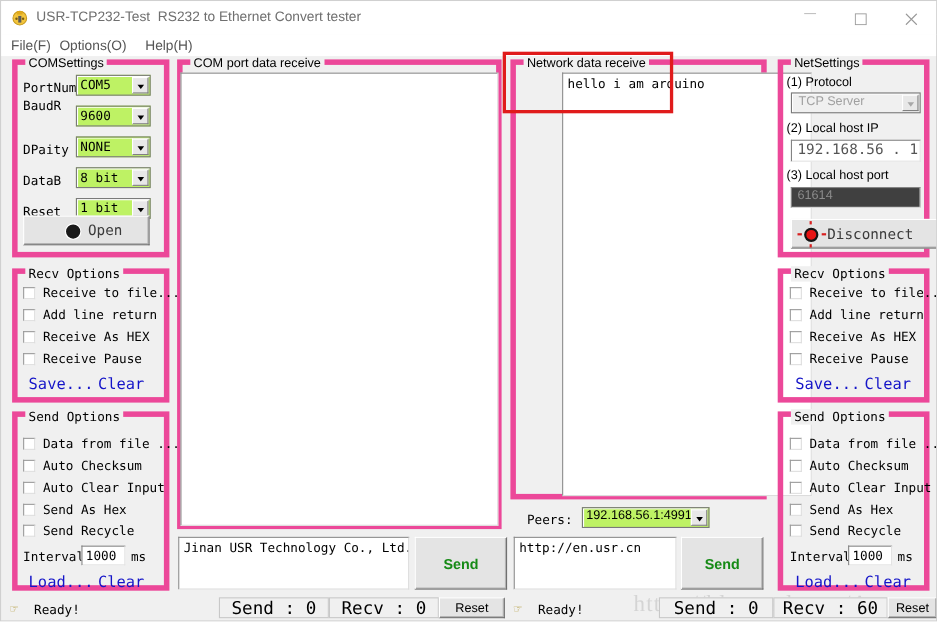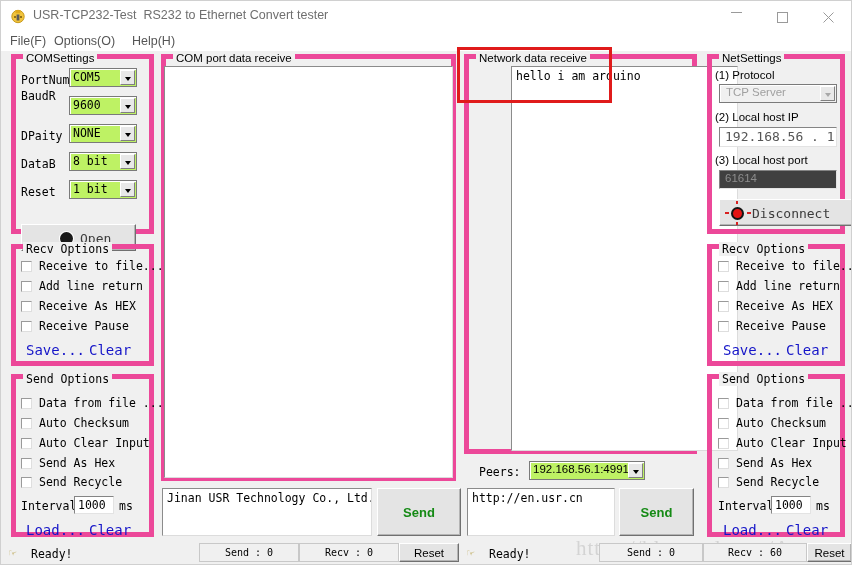--- a/index.html
+++ b/index.html
@@ -225,21 +225,21 @@
     left: 4px; top: 2px;
     font-size: 11.5px;
     color: #000;
     white-space: pre;
   }
   .stat-cell {
     position: absolute;
     box-sizing: border-box;
     border: 1px solid #c8c8c8;
     background: #f0f0f0;
-    font-size: 10px;
+    font-size: 16px;
     color: #000;
     text-align: center;
     line-height: 17px;
     white-space: pre;
   }
   .stat-ready {
     position: absolute;
     font-size: 11.5px;
     color: #000;
     white-space: pre;
@@ -358,21 +358,21 @@
     <div class="cval">8 bit</div>
     <div class="arrow"></div>
   </div>
 
   <div class="lbl" style="left:20px; top:184px;">Reset</div>
   <div class="combo" style="left:68px; top:179px; width:68px; height:19px;">
     <div class="cval">1 bit</div>
     <div class="arrow"></div>
   </div>
 
-  <div class="btn" style="left:20px; top:195px; width:115px; height:27px; line-height:27px;margin-top:28px;">
+  <div class="btn" style="left:20px; top:195px; width:115px; height:27px; line-height:27px;">
     <span class="led led-black" style="left:38px; top:7px;"></span>
     <span style="position:absolute; left:58px; top:0; font-family:'DejaVu Sans Mono',monospace; font-size:13px;">Open</span>
   </div>
 
   <div class="group" style="left:10px; top:243px; width:143px; height:122px;">
     <div class="legend">Recv Options</div>
   </div>
   <div class="cb" style="left:20px; top:258px;">
     <span class="box"></span>
     <span class="cbtxt">Receive to file...</span>

